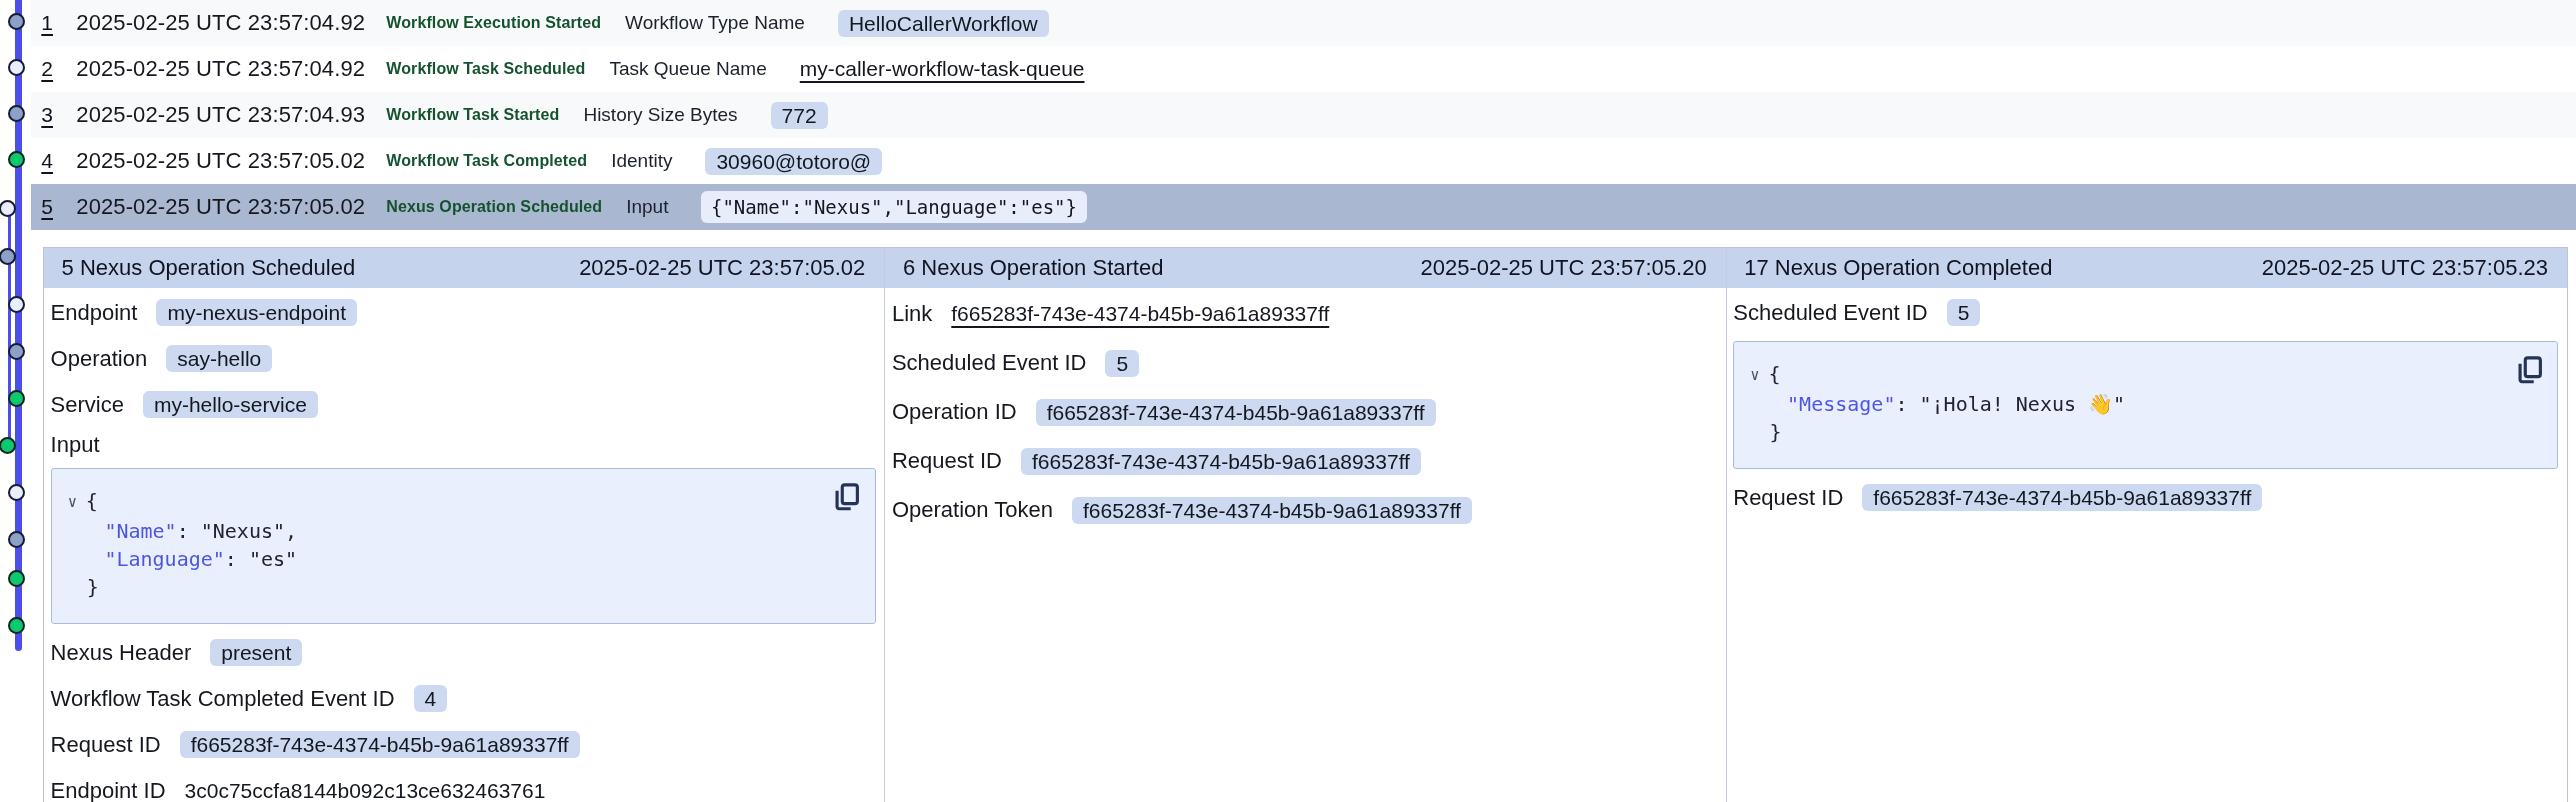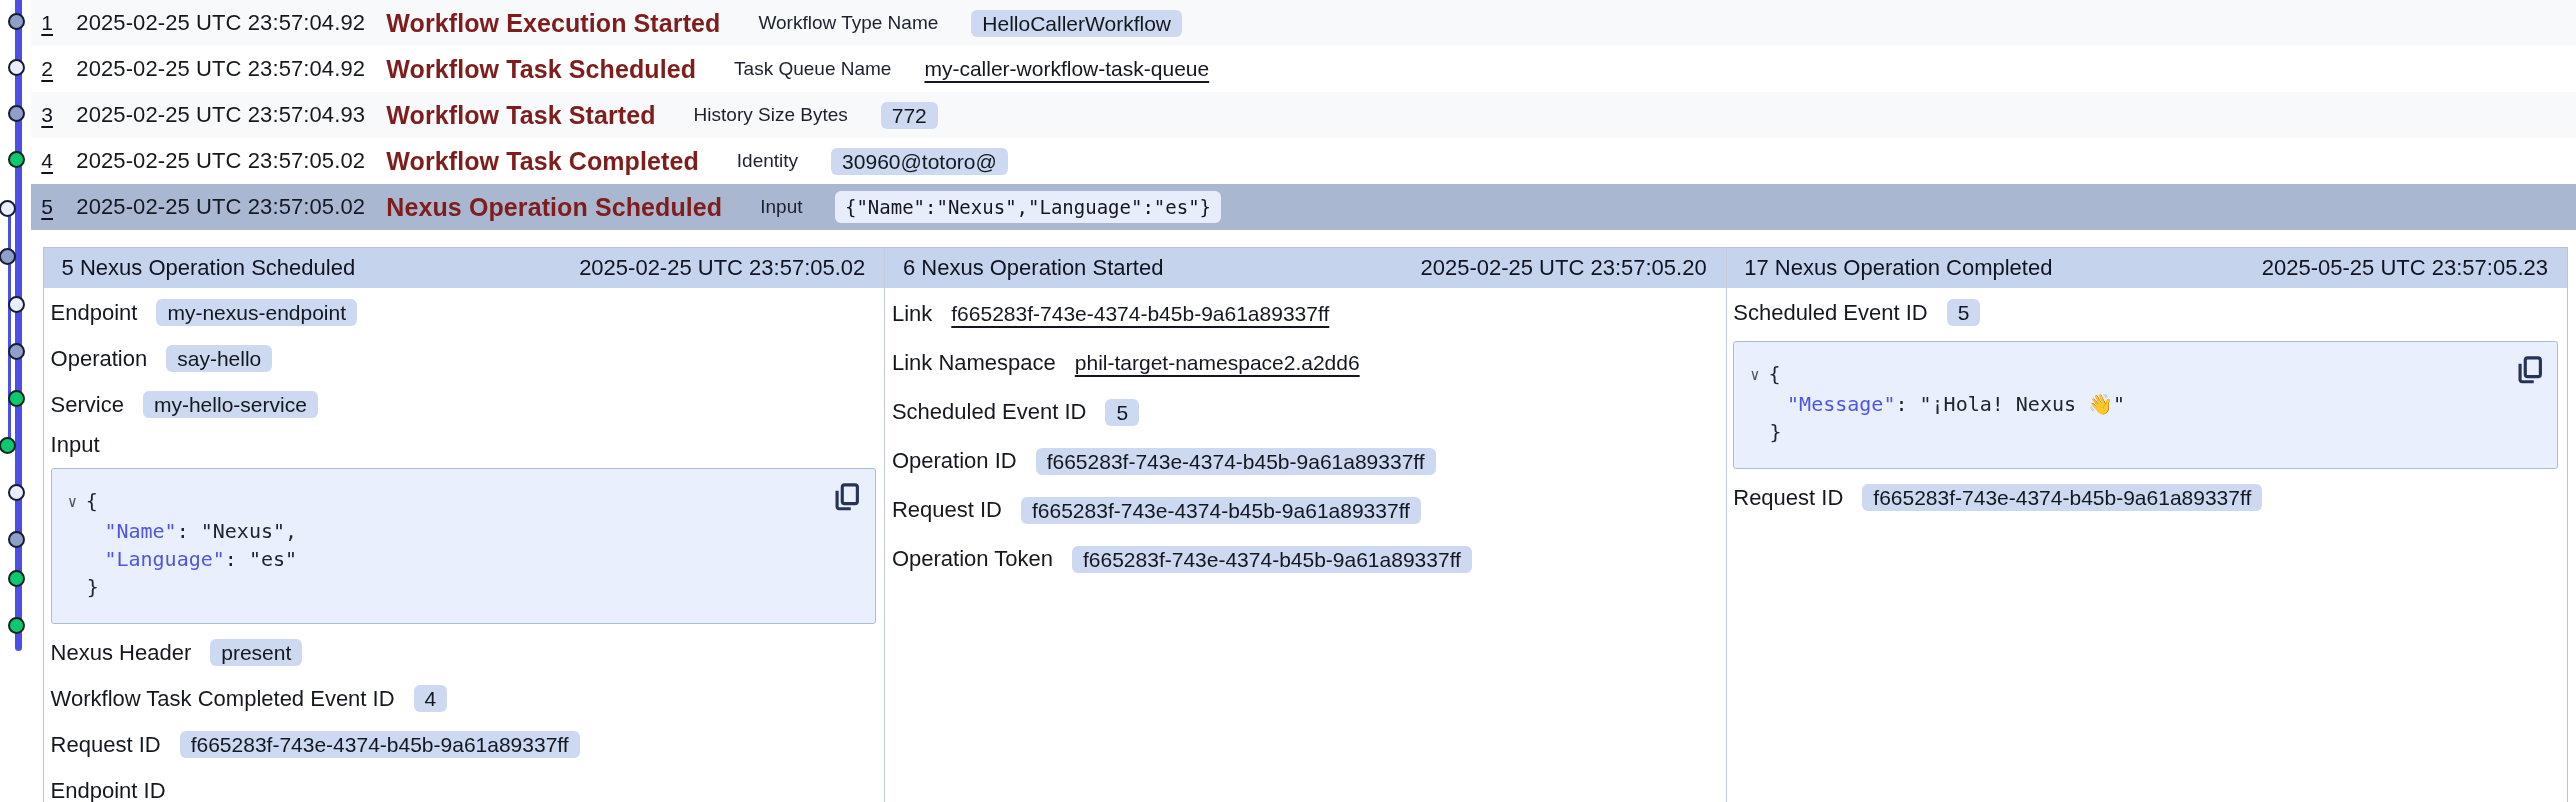--- a/index.html
+++ b/index.html
@@ -39,21 +39,21 @@
     background: #ffffff; cursor: pointer;
   }
   .erow.stripe   { background: #f8f9fb; }
   .erow.selected { background: #a9b7d1; }
   .enum {
     width: 35px; margin-left: 10.3px; flex: 0 0 auto;
     font-size: 21px; color: #10131c; text-decoration: underline;
     text-underline-offset: 4.4px; text-decoration-thickness: 1.5px;
   }
   .ets { width: 310px; flex: 0 0 auto; font-size: 22px; color: #15181f; letter-spacing: 0.1px; }
-  .ename { font-size: 25px; font-weight: 700; color: #7f1d1d; margin-right: 38px; letter-spacing: 0.1px; }
+  .ename { font-size: 16px; font-weight: 700; color: #14532d; margin-right: 24px; letter-spacing: 0.1px; }
   .eattr { font-size: 19px; color: #1c212e; margin-right: 33px; white-space: nowrap; }
   .pill {
     display: inline-block; background: #ccd9f1; color: #14171f;
     font-size: 21px; line-height: 1; padding: 3px 11px; border-radius: 5.9px;
     white-space: nowrap;
   }
   .pill-mono {
     background: #e7edfb;
     font-family: "DejaVu Sans Mono", monospace;
     font-size: 19px; padding: 6.6px 9.5px;
@@ -222,39 +222,36 @@
         <div class="prow">
           <span class="plabel">Workflow Task Completed Event ID</span>
           <span class="pill">4</span>
         </div>
         <div class="prow">
           <span class="plabel">Request ID</span>
           <span class="pill">f665283f-743e-4374-b45b-9a61a89337ff</span>
         </div>
         <div class="prow">
           <span class="plabel">Endpoint ID</span>
+          <a class="link-val">3c0c75ccfa8144b092c13ce632463761</a>
         </div>
       </div>
     </section>
 
     <section class="panel">
       <header class="panel-header">
         <span class="panel-title">6 Nexus Operation Started</span>
         <span class="panel-time">2025-02-25 UTC 23:57:05.20</span>
       </header>
       <div class="panel-body">
         <div class="prow tall">
           <span class="plabel">Link</span>
           <a class="link-val">f665283f-743e-4374-b45b-9a61a89337ff</a>
         </div>
         <div class="prow tall">
-          <span class="plabel">Link Namespace</span>
-          <a class="link-val">phil-target-namespace2.a2dd6</a>
-        </div>
-        <div class="prow tall">
           <span class="plabel">Scheduled Event ID</span>
           <span class="pill">5</span>
         </div>
         <div class="prow tall">
           <span class="plabel">Operation ID</span>
           <span class="pill">f665283f-743e-4374-b45b-9a61a89337ff</span>
         </div>
         <div class="prow tall">
           <span class="plabel">Request ID</span>
           <span class="pill">f665283f-743e-4374-b45b-9a61a89337ff</span>
@@ -262,21 +259,21 @@
         <div class="prow tall">
           <span class="plabel">Operation Token</span>
           <span class="pill">f665283f-743e-4374-b45b-9a61a89337ff</span>
         </div>
       </div>
     </section>
 
     <section class="panel">
       <header class="panel-header">
         <span class="panel-title">17 Nexus Operation Completed</span>
-        <span class="panel-time">2025-05-25 UTC 23:57:05.23</span>
+        <span class="panel-time">2025-02-25 UTC 23:57:05.23</span>
       </header>
       <div class="panel-body">
         <div class="prow">
           <span class="plabel">Scheduled Event ID</span>
           <span class="pill">5</span>
         </div>
         <div class="codeblock">
           <div class="codeline"><span class="chev">∨</span><span>{</span></div>
           <div class="codeline entry-line"><span class="jkey">"Message"</span><span>: "¡Hola! Nexus 👋"</span></div>
           <div class="codeline close-line">}</div>

